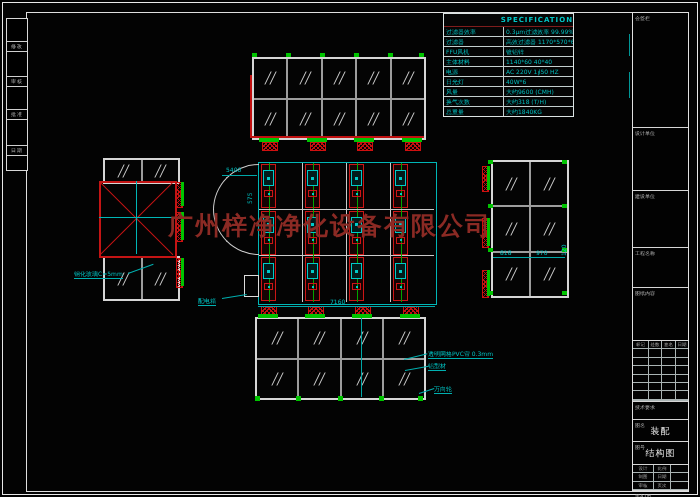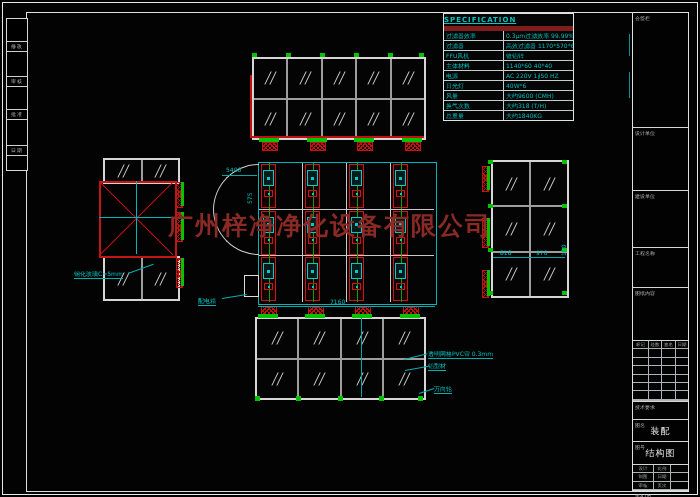--- a/index.html
+++ b/index.html
@@ -9,22 +9,22 @@
   
   .frame-outer{left:2px;top:2px;width:694px;height:491px;border:1px solid #e8e8e8;}
   .frame-inner{left:26px;top:12px;width:661px;height:478px;border:1px solid #dedede;}
   
   #marginStrip{left:6px;top:18px;width:20px;border:1px solid #d8d8d8;background:#000;}
   #marginStrip .mcell{border-top:1px solid #cfcfcf;color:#b5b5b5;font-size:5px;line-height:1;
       display:flex;align-items:center;justify-content:center;letter-spacing:1px;}
   #marginStrip .mcell:first-child{border-top:none;}
   
   #specTable{left:443px;top:13px;width:129px;background:#050505;border:1px solid #dbe3e3;}
-  #specTable .spec-title{height:12px;line-height:12px;text-align:left;color:#00c6c6;
-      font-size:7px;font-weight:bold;border-bottom:5px solid #7f1d1d;letter-spacing:1px;text-decoration:underline;}
+  #specTable .spec-title{height:12px;line-height:12px;text-align:right;color:#00c6c6;
+      font-size:7px;font-weight:bold;border-bottom:1px solid #7f1d1d;letter-spacing:1px;}
   .spec-row{display:grid;grid-template-columns:60px 1fr;border-top:1px solid #c3cfcf;}
   .spec-row:first-child{border-top:none;}
   .spec-row div{padding:1px 2px;font-size:6px;line-height:7px;color:#00bcbc;white-space:nowrap;overflow:hidden;}
   .spec-row div:first-child{border-right:1px solid #c3cfcf;}
   
   #watermark{left:168px;top:209px;font-size:25px;letter-spacing:2px;color:#8b2a24;
       font-family:"DejaVu Serif",serif;white-space:nowrap;z-index:40;font-weight:600;}
   
   .panelgrid{display:grid;gap:2px;background:#9d9d9d;border:2px solid #d6d6d6;}
   .panel{background:#040404;position:relative;}

